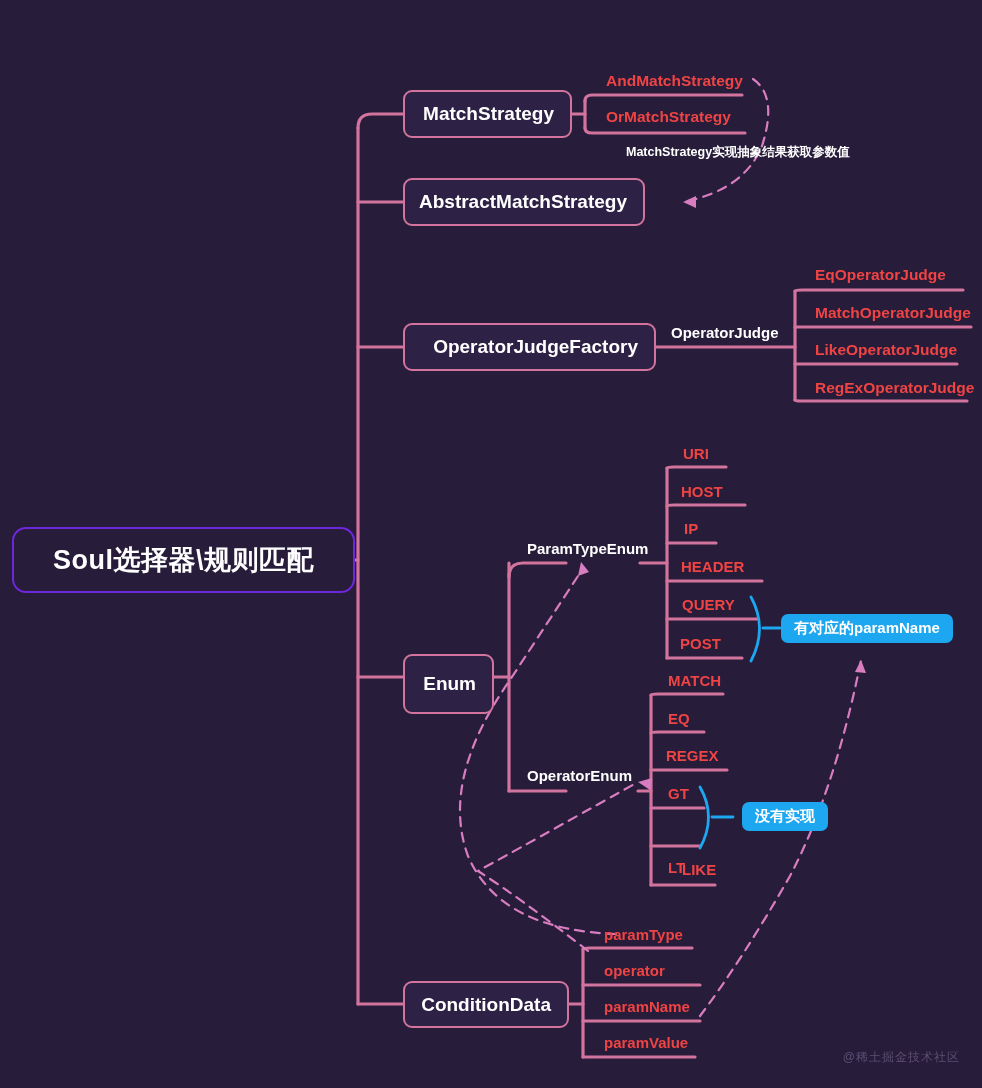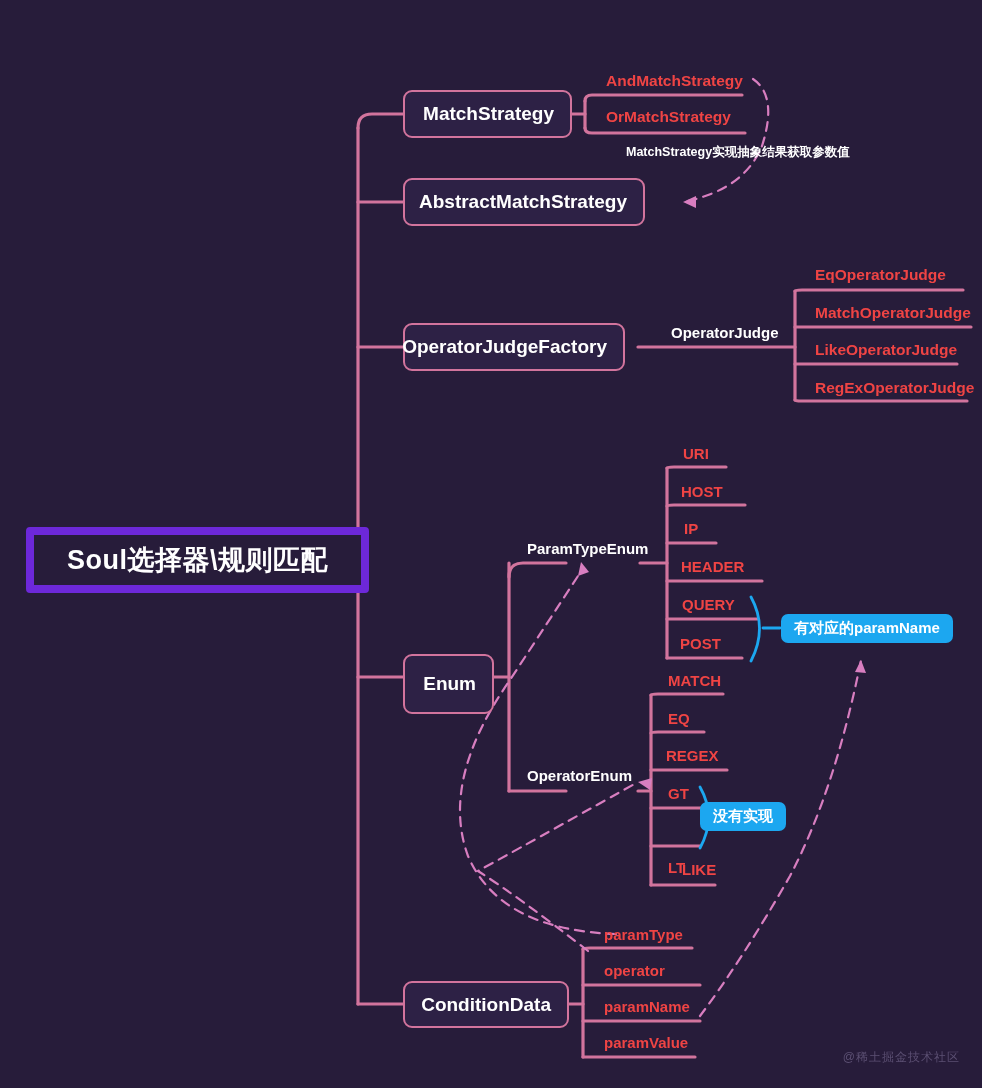--- a/index.html
+++ b/index.html
@@ -10,25 +10,25 @@
     font-family:"Liberation Sans","DejaVu Sans",sans-serif;
     overflow:hidden;
     position:relative;
   }
   #stage{position:absolute;left:0;top:0;width:982px;height:1088px;}
   #wires{position:absolute;left:0;top:0;width:982px;height:1088px;pointer-events:none;}
 
   
   .root-node{
     position:absolute;
-    left:26px;top:527px;
+    left:12px;top:527px;
     width:343px;height:66px;
     box-sizing:border-box;
-    border:8px solid #6d28d9;
-    border-radius:4px;
+    border:2px solid #6d28d9;
+    border-radius:14px;
     background:#271c3a;
     display:flex;align-items:center;justify-content:center;
     color:#ffffff;
     font-size:27px;font-weight:bold;
     letter-spacing:0.5px;
     white-space:nowrap;
   }
 
   
   .node1{
@@ -209,21 +209,21 @@
   </div>
 
   <div class="node1" style="left:403px;top:90px;width:169px;height:48px;">
     <span>MatchStrategy</span>
   </div>
 
   <div class="node1" style="left:403px;top:178px;width:242px;height:48px;">
     <span>AbstractMatchStrategy</span>
   </div>
 
-  <div class="node1" style="left:403px;top:323px;width:222px;height:48px;">
+  <div class="node1" style="left:403px;top:323px;width:253px;height:48px;">
     <span>OperatorJudgeFactory</span>
   </div>
 
   <div class="node1" style="left:403px;top:654px;width:91px;height:60px;">
     <span>Enum</span>
   </div>
 
   <div class="node1" style="left:403px;top:981px;width:166px;height:47px;">
     <span>ConditionData</span>
   </div>
@@ -260,19 +260,19 @@
 
   <div class="leaf" style="left:604px;top:927px;">paramType</div>
   <div class="leaf" style="left:604px;top:963px;">operator</div>
   <div class="leaf" style="left:604px;top:999px;">paramName</div>
   <div class="leaf" style="left:604px;top:1035px;">paramValue</div>
 
   <div class="badge" style="left:781px;top:614px;">
     <span>有对应的paramName</span>
   </div>
 
-  <div class="badge" style="left:700px;top:802px;">
+  <div class="badge" style="left:742px;top:802px;">
     <span>没有实现</span>
   </div>
 
   <div class="watermark">@稀土掘金技术社区</div>
 
 </div>
 
 </body></html>

